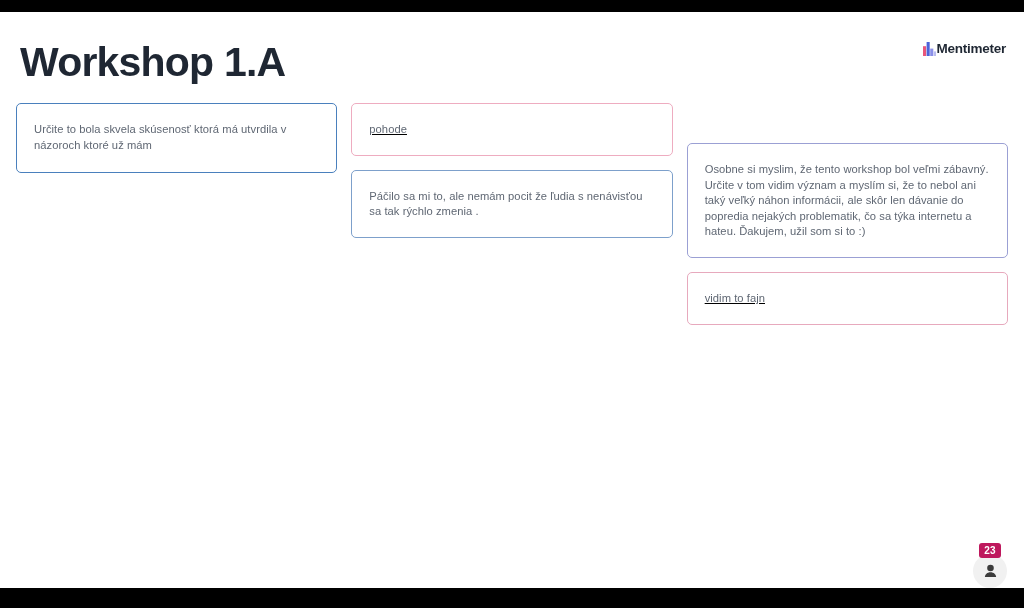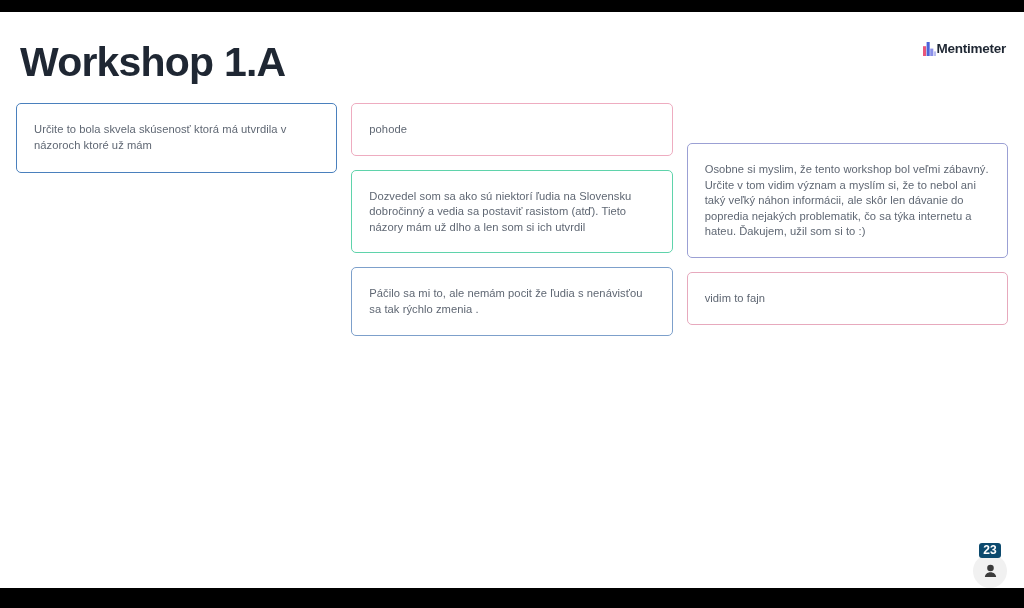--- a/index.html
+++ b/index.html
@@ -104,21 +104,21 @@
     font-size: 11.2px;
     line-height: 15.6px;
     color: #5f6773;
     letter-spacing: 0.05px;
     word-break: break-word;
   }
 
   
   .card.h-tall   { min-height: 70px; }
   .card.h-mid    { min-height: 66px; }
-  .card.h-short  { min-height: 50px; }
+  .card.h-short  { min-height: 50px; text-decoration: underline; }
   .card.h-xtall  { min-height: 104px; margin-top: 40px; }
 
   
   .participants {
     position: absolute;
     left: 973px;
     top: 542px;
     width: 34px;
     height: 34px;
     border-radius: 50%;
@@ -133,23 +133,23 @@
     display: block;
   }
   .participants-count {
     position: absolute;
     left: 979px;
     top: 531px;
     min-width: 22px;
     height: 15px;
     padding: 0 4px;
     border-radius: 3px;
-    background: #0c4a6e;
+    background: #be185d;
     color: #ffffff;
-    font-size: 12px;
+    font-size: 10px;
     font-weight: bold;
     line-height: 15px;
     text-align: center;
     letter-spacing: 0.1px;
   }
 </style>
 </head>
 <body>
 
 <div class="bar-top"></div>
@@ -173,23 +173,20 @@
     <div class="column">
       <div class="card h-tall" style="border-color:#4a80bd">
         <div class="card-text">Určite to bola skvela skúsenosť ktorá má utvrdila v názoroch ktoré už mám</div>
       </div>
     </div>
 
     <div class="column">
       <div class="card h-short" style="border-color:#eeacc0">
         <div class="card-text">pohode</div>
       </div>
-      <div class="card h-tall" style="border-color:#5fd3ab">
-        <div class="card-text">Dozvedel som sa ako sú niektorí ľudia na Slovensku dobročinný a vedia sa postaviť rasistom (atď). Tieto názory mám už dlho a len som si ich utvrdil</div>
-      </div>
       <div class="card h-mid" style="border-color:#7da0cb">
         <div class="card-text">Páčilo sa mi to, ale nemám pocit že ľudia s nenávisťou sa tak rýchlo zmenia .</div>
       </div>
     </div>
 
     <div class="column">
       <div class="card h-xtall" style="border-color:#9ba0d4">
         <div class="card-text">Osobne si myslim, že tento workshop bol veľmi zábavný. Určite v tom vidim význam a myslím si, že to nebol ani taký veľký náhon informácii, ale skôr len dávanie do popredia nejakých problematik, čo sa týka internetu a hateu. Ďakujem, užil som si to :)</div>
       </div>
       <div class="card h-short" style="border-color:#e7a9bd">

